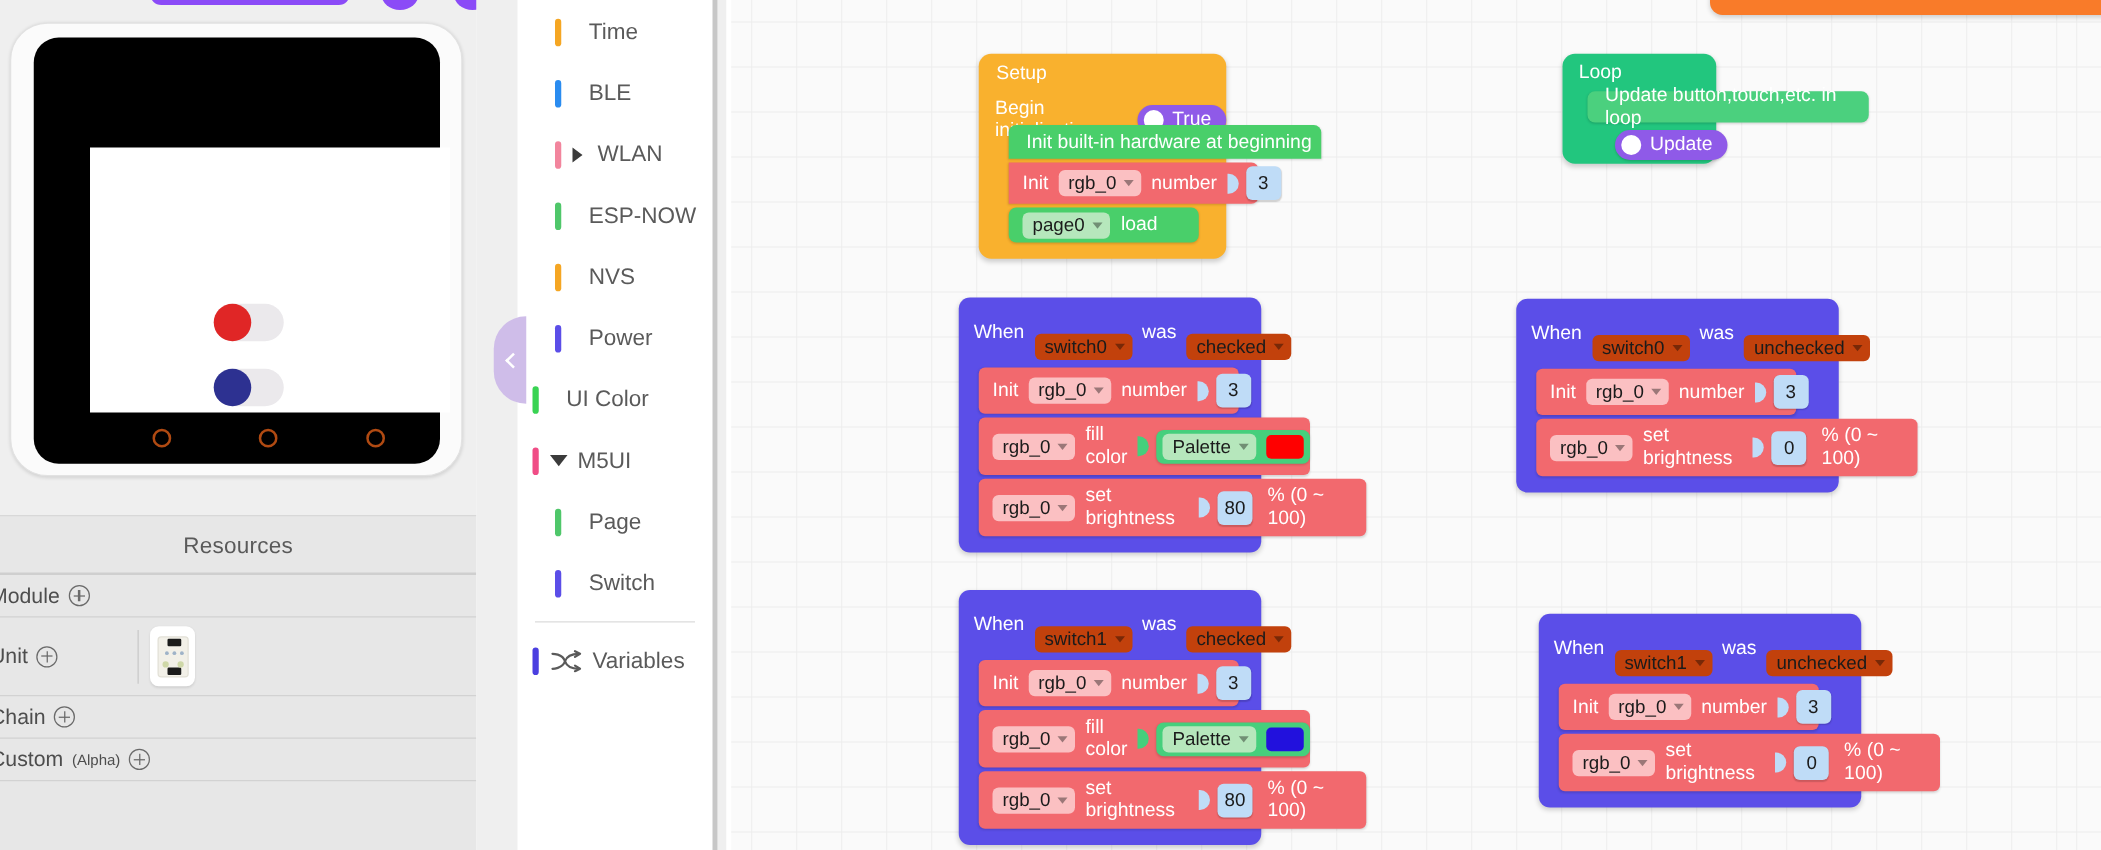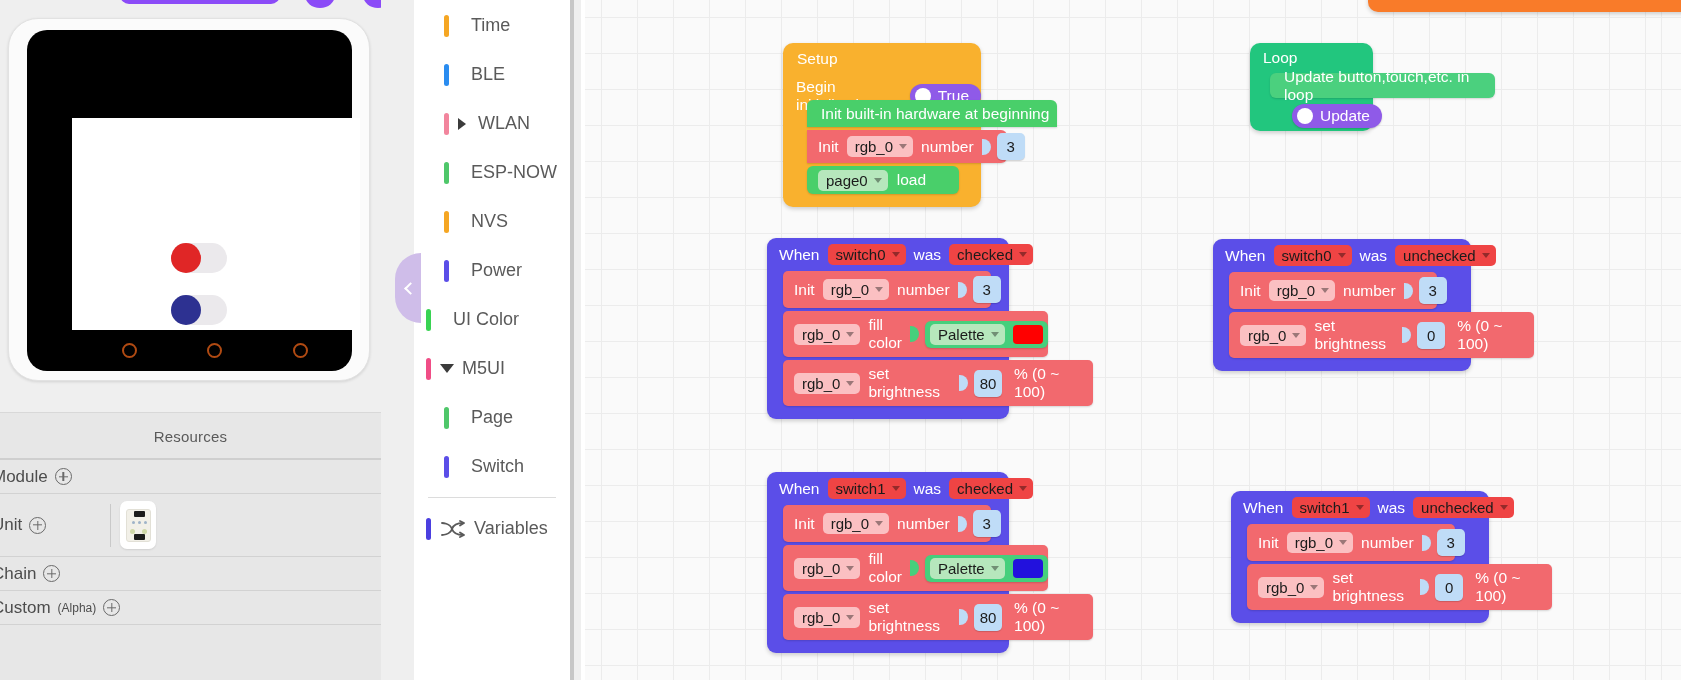--- a/index.html
+++ b/index.html
@@ -62,21 +62,21 @@
   #top-chip-2 { left: 305px; width: 30px; border-radius: 50%; height: 26px; top: -18px;}
   #top-chip-3 { left: 363px; width: 30px; border-radius: 50%; height: 26px; top: -18px;}
 
   
   #resources-panel {
     position: absolute; left: 0; top: 412px; width: 381px; height: 268px;
     background: #e7e7e7; border-top: 1px solid #d8d8d8;
   }
   #resources-title {
     height: 47px; line-height: 47px; text-align: center;
-    font-size: 15px; color: #5a5a5a; letter-spacing: .2px;
+    font-size: 18px; color: #5a5a5a; letter-spacing: .2px;
     border-bottom: 2px solid #cfcfcf;
   }
   .res-row {
     position: relative; display: flex; align-items: center;
     border-bottom: 1px solid #d2d2d2;
     padding-left: 0px;
   }
   .res-label {
     font-size: 17px; color: #4d4d4d; white-space: nowrap;
     display: flex; align-items: center; gap: 7px;
@@ -260,21 +260,21 @@
   .when-wrap { position: absolute; }
   .when-hat {
     background: #5b4ee8; border-radius: 9px;
     box-shadow: 0 2px 4px rgba(0,0,0,.18);
     position: relative;
   }
   .when-header {
     display:flex; align-items:center; gap: 8px;
     padding: 6px 9px 6px 12px; color:#fff; font-size: 15.5px;
   }
-  .field-purple { background: #ef4444; }
+  .field-purple { background: #c2410c; margin-top: 23px; }
   .field-pink   { background: #fbc0c2; }
   .field-green  { background: #b6e7bc; }
   .stack { position: relative; margin-left: 16px; }
   .stmt {
     background: #f2696e; border-radius: 5px;
     display:flex; align-items:center; gap: 8px;
     padding: 5px 10px 5px 11px; color:#fff; font-size: 15.5px;
     box-shadow: 0 1px 2px rgba(0,0,0,.15);
     margin-bottom: 3px;
   }

